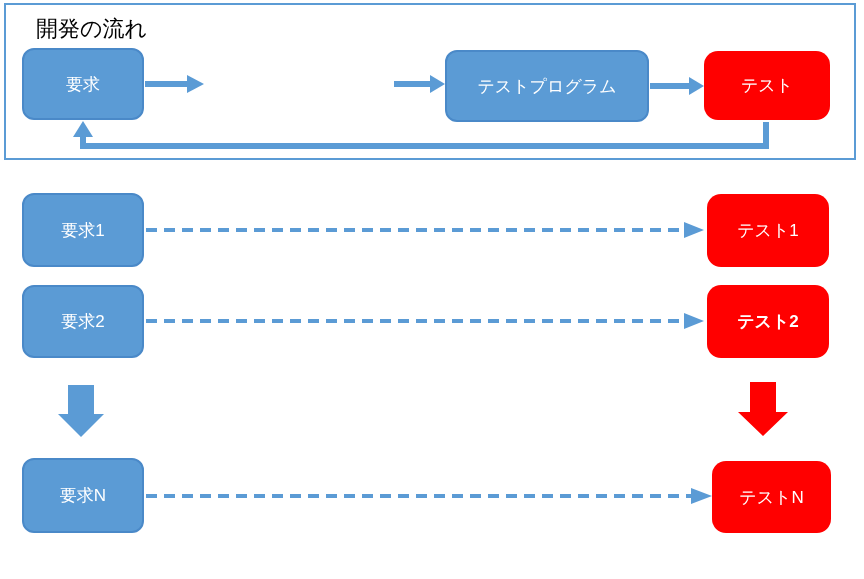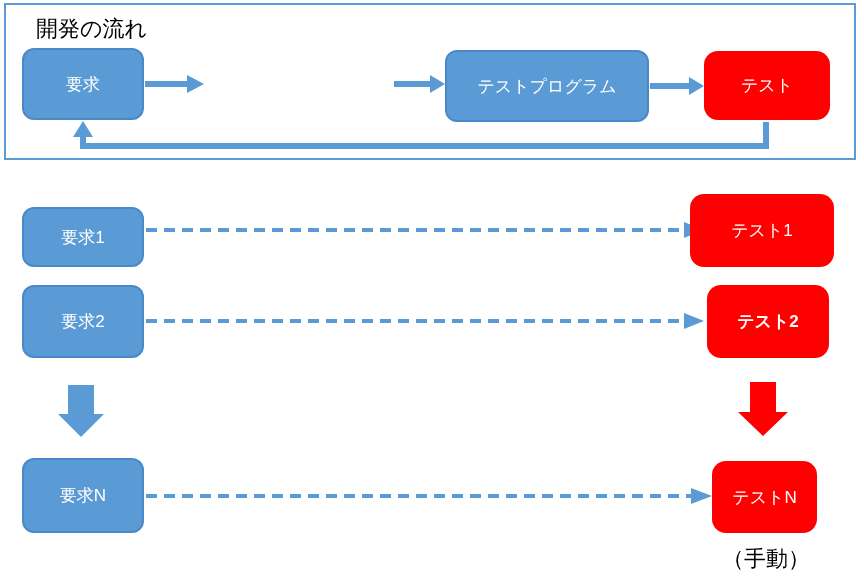--- a/index.html
+++ b/index.html
@@ -76,24 +76,23 @@
   </svg>
 
   <div class="panel">
     <div class="panel-title">開発の流れ</div>
   </div>
 
   <div class="box blue" style="left:22px;top:48px;width:122px;height:72px;">要求</div>
   <div class="box red" style="left:704px;top:51px;width:126px;height:69px;">テスト</div>
   <div class="box blue" style="left:445px;top:50px;width:204px;height:72px;">テストプログラム</div>
 
-  <div class="box blue" style="left:22px;top:193px;width:122px;height:60px;margin-top:14px;">要求1</div>
-  <div class="box red" style="left:690px;top:194px;width:144px;height:73px;">テスト1</div>
+  <div class="box blue" style="left:22px;top:193px;width:122px;height:74px;">要求1</div>
+  <div class="box red" style="left:707px;top:194px;width:122px;height:73px;">テスト1</div>
 
   <div class="box blue" style="left:22px;top:285px;width:122px;height:73px;">要求2</div>
   <div class="box red" style="left:707px;top:285px;width:122px;height:73px;font-weight:bold;">テスト2</div>
 
   <div class="box blue" style="left:22px;top:458px;width:122px;height:75px;">要求N</div>
-  <div class="box red" style="left:712px;top:461px;width:105px;height:72px;">テストN</div>
+  <div class="box red" style="left:712px;top:461px;width:119px;height:72px;">テストN</div>
 
-  <div class="manual">（手動）</div>
 
 </div>
 
 </body></html>

